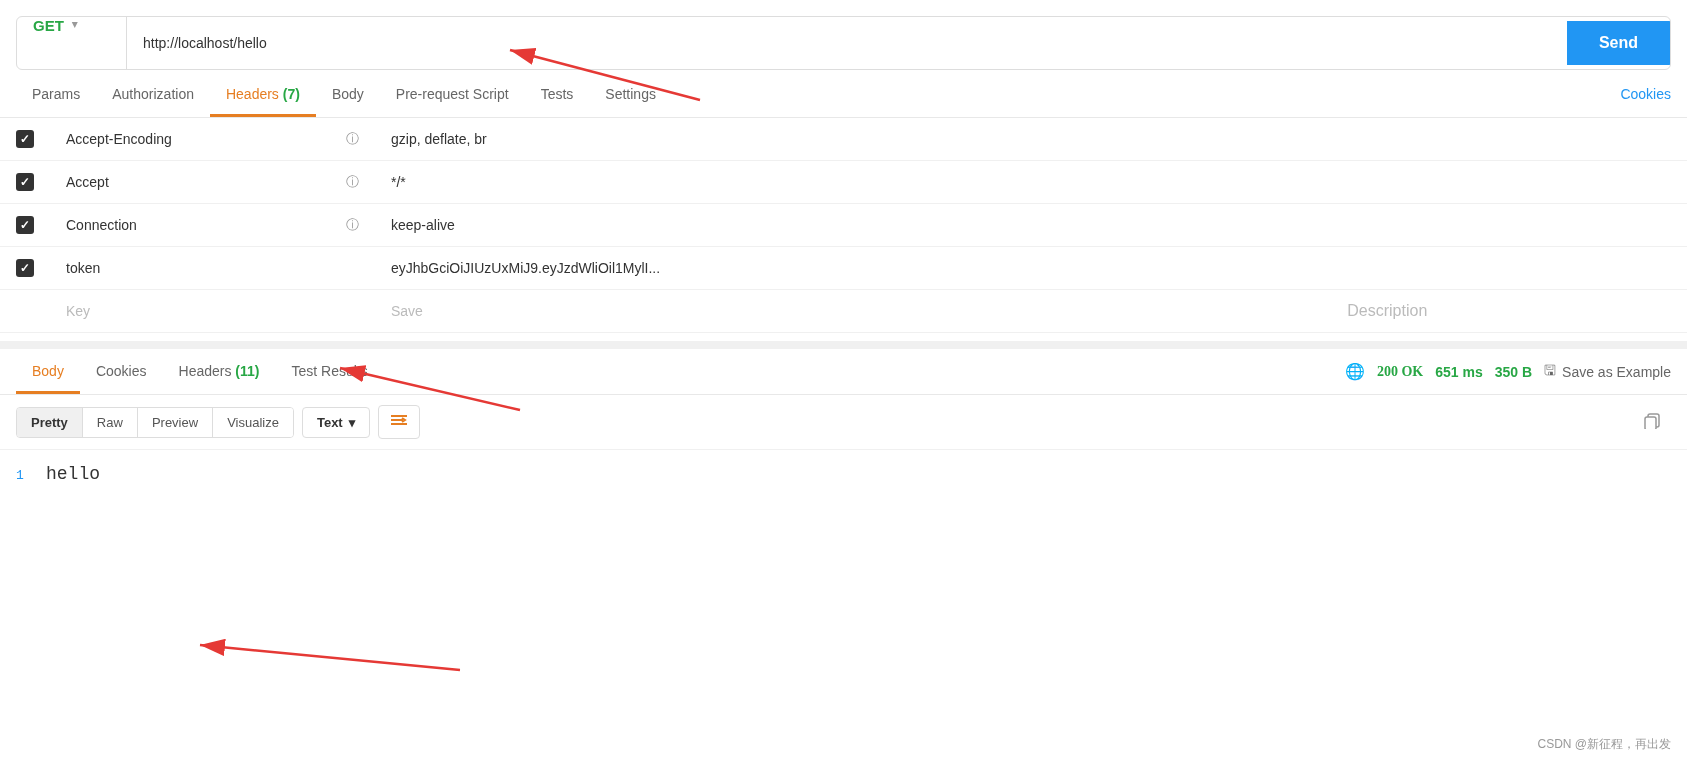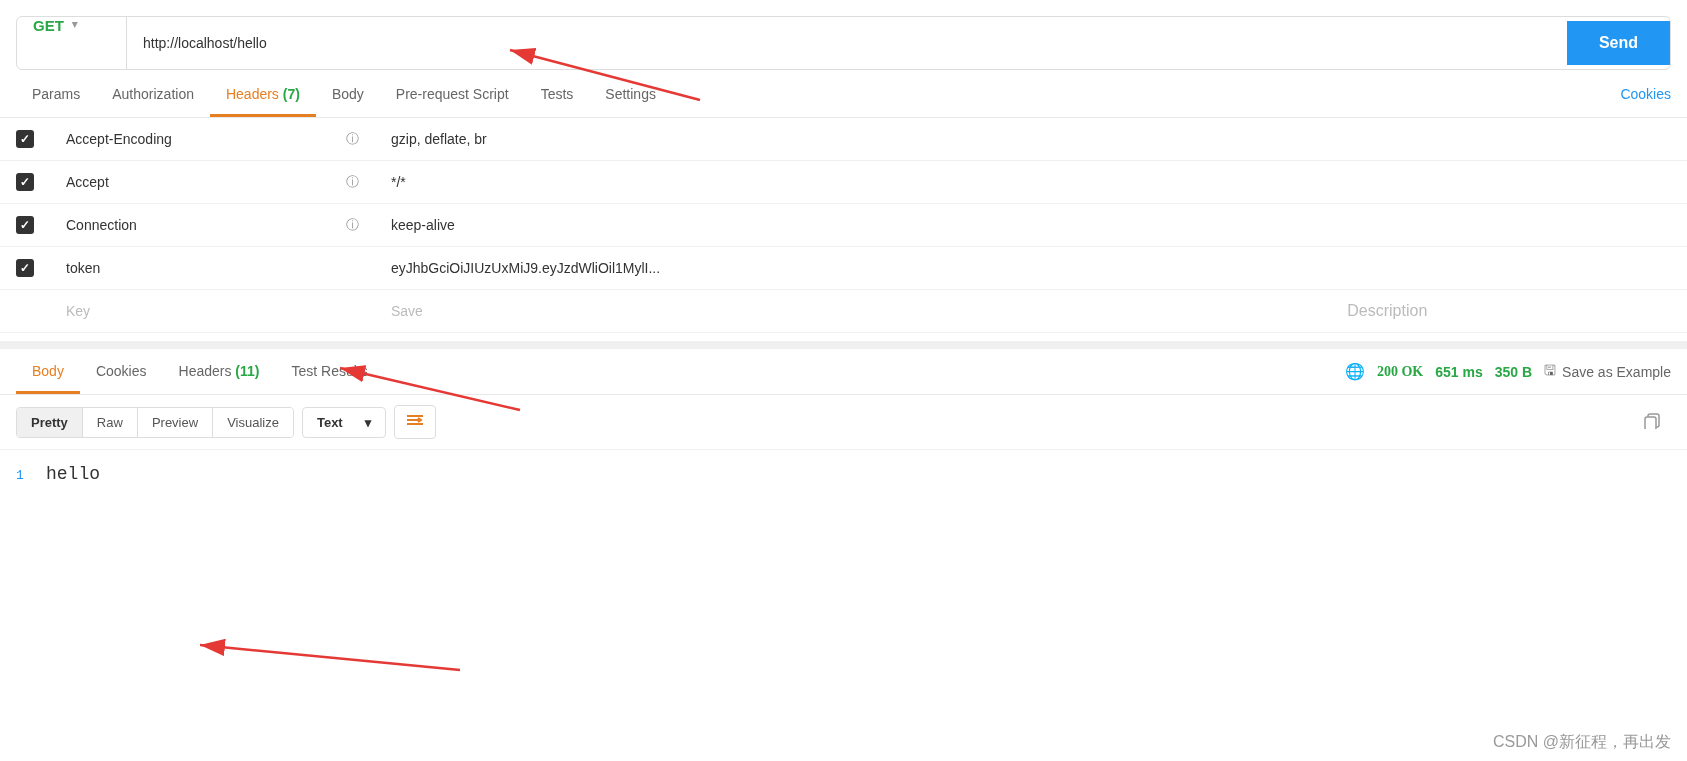--- a/index.html
+++ b/index.html
@@ -235,21 +235,21 @@
     }
     .format-btn:last-child { border-right: none; }
     .format-btn.active {
       background: #f0f0f0;
       font-weight: 600;
       color: #333;
     }
     .text-dropdown {
       display: flex;
       align-items: center;
-      gap: 22px;
+      gap: 6px;
       padding: 7px 14px;
       border: 1px solid #ddd;
       border-radius: 4px;
       cursor: pointer;
       background: #fff;
       font-size: 13px;
       font-weight: 600;
       color: #333;
     }
     .wrap-btn {
@@ -291,21 +291,21 @@
       font-size: 18px;
       color: #333;
     }
 
     
     .footer {
       position: absolute;
       bottom: 8px;
       right: 16px;
       color: #999;
-      font-size: 16px;
+      font-size: 12px;
     }
   </style>
 </head>
 <body>
 
 <div class="main-container">
 
   <div class="url-bar">
     <div class="method-selector">
       <span class="method-label">GET</span>

